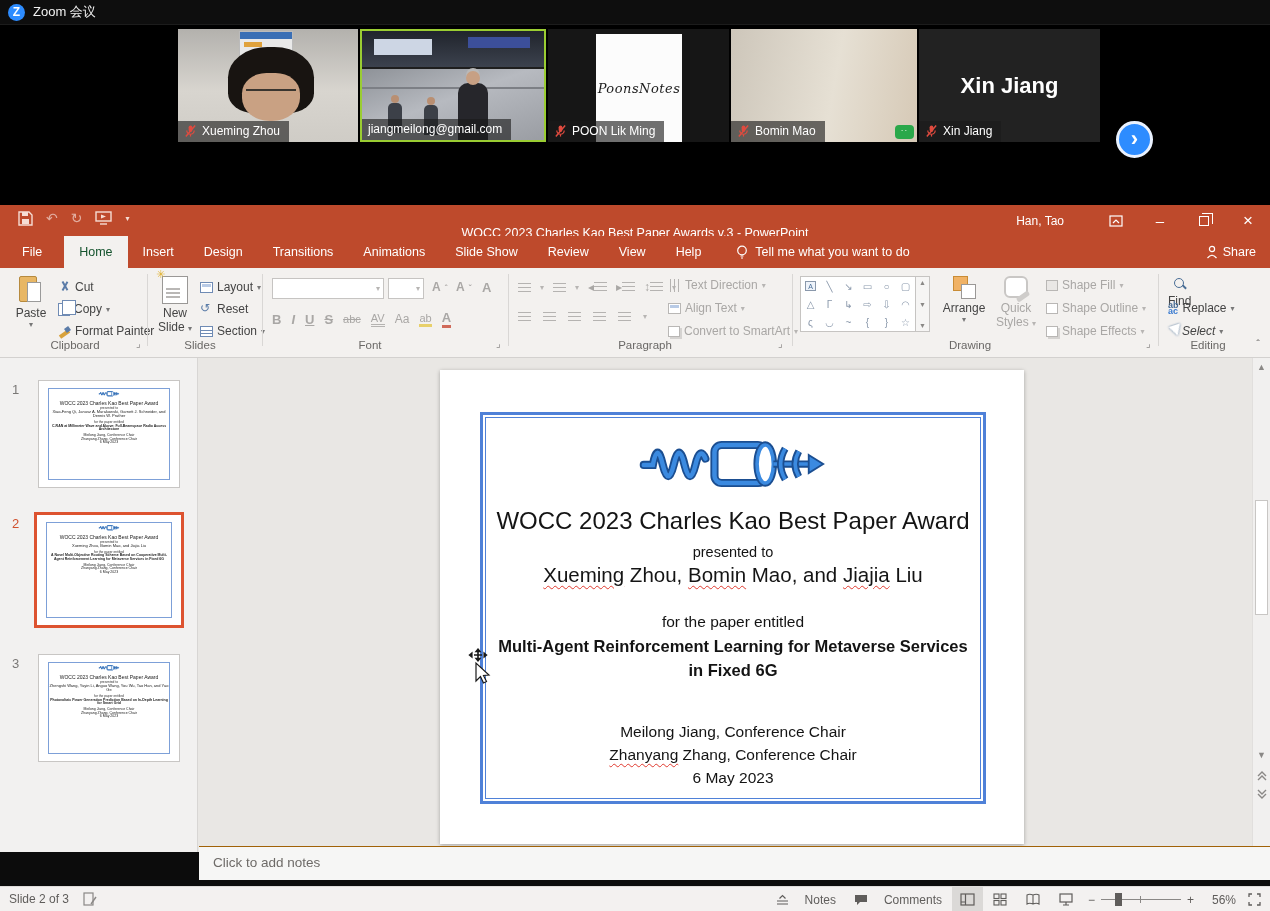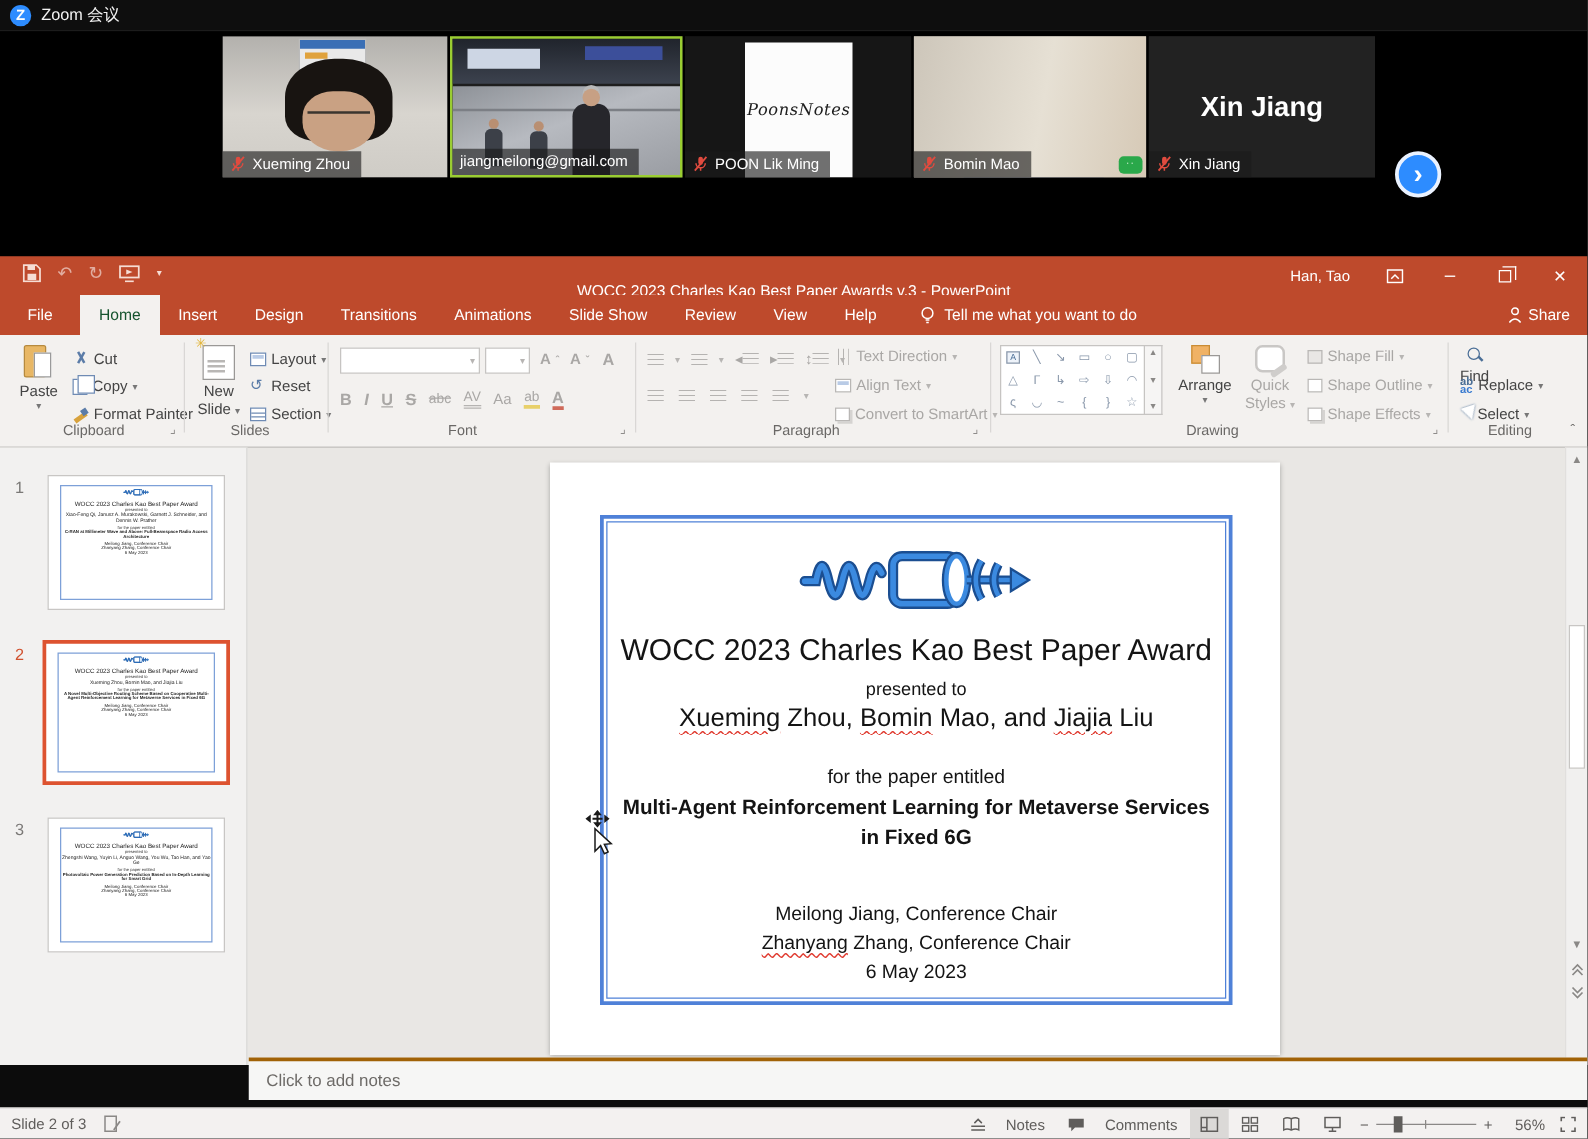--- a/index.html
+++ b/index.html
@@ -55,21 +55,21 @@
 
   .next-btn { position:absolute; left:1116px; top:96px; width:37px; height:37px; border-radius:50%; background:#2D8CFF; border:3px solid #eaf2ff; color:#fff; display:flex; align-items:center; justify-content:center; font-size:22px; font-weight:bold; padding-bottom:2px; }
 
   
   :root { --ppt-red:#be4a2c; --ribbon-bg:#f3f1ef; --gray-ic:#a9a7a5; --dark-ic:#4a5b74; }
   .ppt-titlebar { position:absolute; left:0; top:205px; width:1270px; height:31px; background:var(--ppt-red); color:#fff; }
   .qat { position:absolute; left:18px; top:5px; display:flex; align-items:center; gap:13px; }
   .qat .muted { opacity:0.55; }
   .ppt-title { position:absolute; left:0; top:21px; width:100%; text-align:center; font-size:12.5px; color:#fff; }
   .tb-right { position:absolute; right:0; top:0; height:31px; display:flex; align-items:center; }
-  .tb-user { font-size:12px; margin-right:14px;text-align:center; }
+  .tb-user { font-size:12px; margin-right:30px;text-align:center; }
   .tb-btn { width:44px; height:31px; display:flex; align-items:center; justify-content:center; font-size:13px; color:#fff; }
   .restore-ic { width:10px; height:10px; border:1px solid #fff; position:relative; }
   .restore-ic::before { content:""; position:absolute; left:2px; top:-4px; width:10px; height:10px; border:1px solid #fff; border-bottom:none; border-left:none; }
 
   .tab-row { position:absolute; left:0; top:236px; width:1270px; height:32px; background:var(--ppt-red); display:flex; align-items:stretch; }
   .tab { color:#fff; font-size:12.5px; padding:0 15px; display:flex; align-items:center; }
   .tab.first { padding:0 22px; }
   .tab.active { background:var(--ribbon-bg); color:#14532d; }
   .tellme { color:#fff; font-size:12.5px; display:flex; align-items:center; gap:7px; margin-left:20px; }
   .share { position:absolute; right:14px; top:0; height:32px; color:#fff; font-size:12.5px; display:flex; align-items:center; gap:4px; }
@@ -163,21 +163,21 @@
   .sp { text-decoration:underline; text-decoration-style:wavy; text-decoration-color:#e03a2f; text-decoration-thickness:1px; text-underline-offset:3px; }
   .logo-wrap { position:absolute; left:0; top:20px; width:100%; text-align:center; }
 
   .cursor-move { position:absolute; left:266px; top:290px; }
 
   .v-scroll { position:absolute; right:0; top:0; width:18px; height:494px; background:#f1f0ef; border-left:1px solid #e1dfdd; }
   .v-scroll .arr { position:absolute; left:0; width:100%; text-align:center; color:#8a8886; font-size:9px; }
   .v-thumb { position:absolute; left:2px; top:142px; width:13px; height:115px; background:#fff; border:1px solid #c8c6c4; }
   .dbl-chev { position:absolute; left:3px; width:12px; }
 
-  .notes-bar { position:absolute; left:199px; top:488px; right:0; height:34px; background:#f6f6f5; border-top:3px solid #a16207;padding-left:15px; }
+  .notes-bar { position:absolute; left:199px; top:488px; right:0; height:34px; background:#f6f6f5; border-top:1px solid #a16207;padding-left:15px; }
   .notes-text { position:absolute; left:14px; top:8px; font-size:13.5px; color:#6d6a67; }
   
 
   
   .status { position:absolute; left:0; top:886px; width:1270px; height:25px; background:#f3f1f0; border-top:1px solid #dedcda; font-size:12px; color:#5f5d5b; }
   .st-left { position:absolute; left:9px; top:5px; display:flex; gap:14px; align-items:center; }
   .st-right { position:absolute; right:4px; top:0; height:25px; display:flex; align-items:center; gap:2px; }
   .st-item { display:flex; align-items:center; gap:16px; padding:0 8px; height:25px; }
   .view-btn { width:31px; height:25px; display:flex; align-items:center; justify-content:center; }
   .view-btn.active { background:#dbd9d7; }
@@ -566,21 +566,21 @@
 
     <div class="rbtn-sm" style="left:1168px;top:10px;flex-direction:column;">
         <span class="find-ic"></span>
         <span>Find</span>
       </div>
     <div class="rbtn-sm" style="left:1168px;top:33px;">
         <span class="replace-ic"><span>ab</span><br><span style="color:#3a7bd0;">ac</span></span>
         <span>Replace</span> 
         <span class="caret">▾</span>
       </div>
-    <div class="rbtn-sm" style="left:1168px;top:56px;">
+    <div class="rbtn-sm" style="left:1168px;top:56px;font-style:italic;">
         <span class="select-ic"></span>
         <span>Select</span> 
         <span class="caret">▾</span>
       </div>
     <div class="grp-label" style="left:1168px;width:80px;">Editing</div>
     <div class="collapse-ribbon">ˆ</div>
   </div>
 
   <div class="editor">
 

